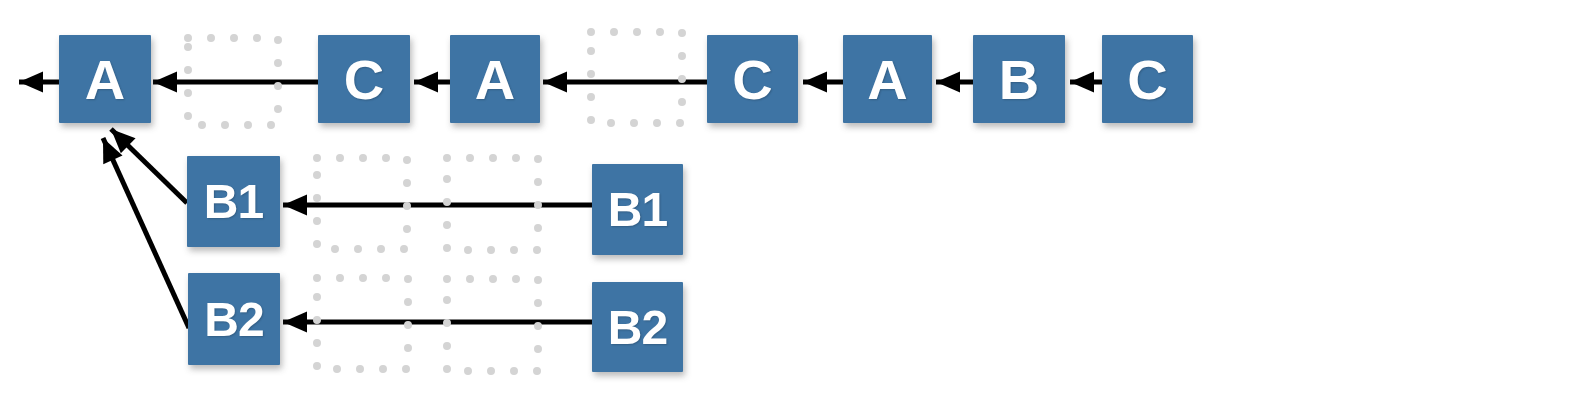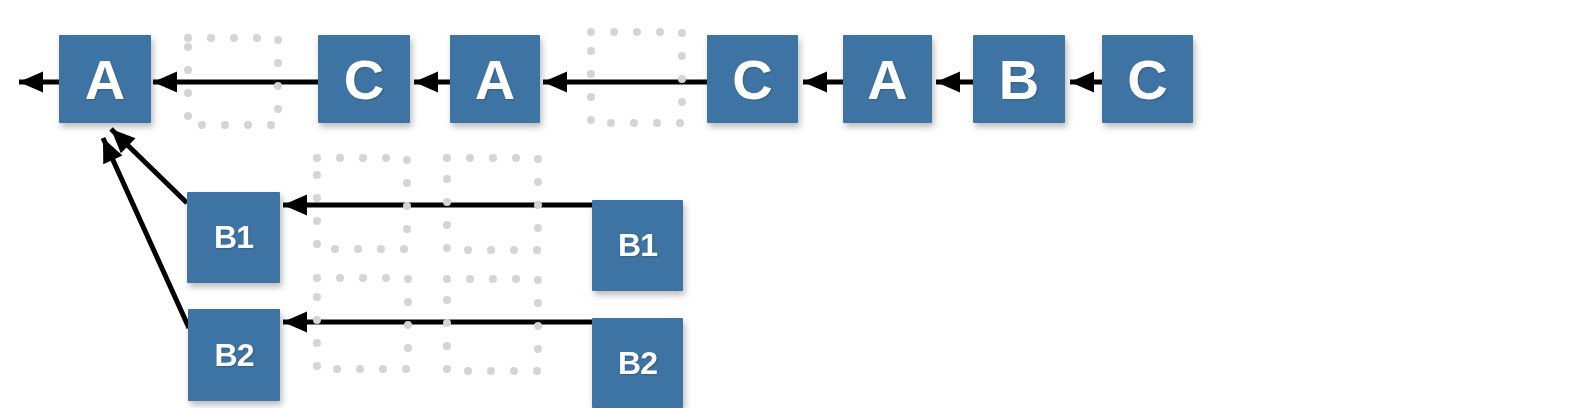--- a/index.html
+++ b/index.html
@@ -26,21 +26,21 @@
     align-items: center;
     justify-content: center;
     color: #ffffff;
     font-weight: bold;
     border-radius: 1px;
     box-shadow: 2px 4px 6px rgba(60,60,60,0.35);
     text-shadow: 1px 1px 2px rgba(0,0,0,0.2);
     user-select: none;
   }
   .node.single { font-size: 56px; }
-  .node.double { font-size: 32px; letter-spacing: -1px; margin-top: 36px; }
+  .node.double { font-size: 48px; letter-spacing: -1px; }
 </style>
 </head>
 <body>
 
 <div id="stage" style="background: rgb(255, 255, 255);">
   <svg width="1574" height="408" viewBox="0 0 1574 408" xmlns="http://www.w3.org/2000/svg">
     <defs>
       <marker id="ah" viewBox="0 0 10 10" refX="10" refY="5" markerWidth="30" markerHeight="24" markerUnits="userSpaceOnUse" orient="auto">
         <path d="M10,5 L0,0.6 L0,9.4 Z" fill="#000000"></path>
       </marker>

